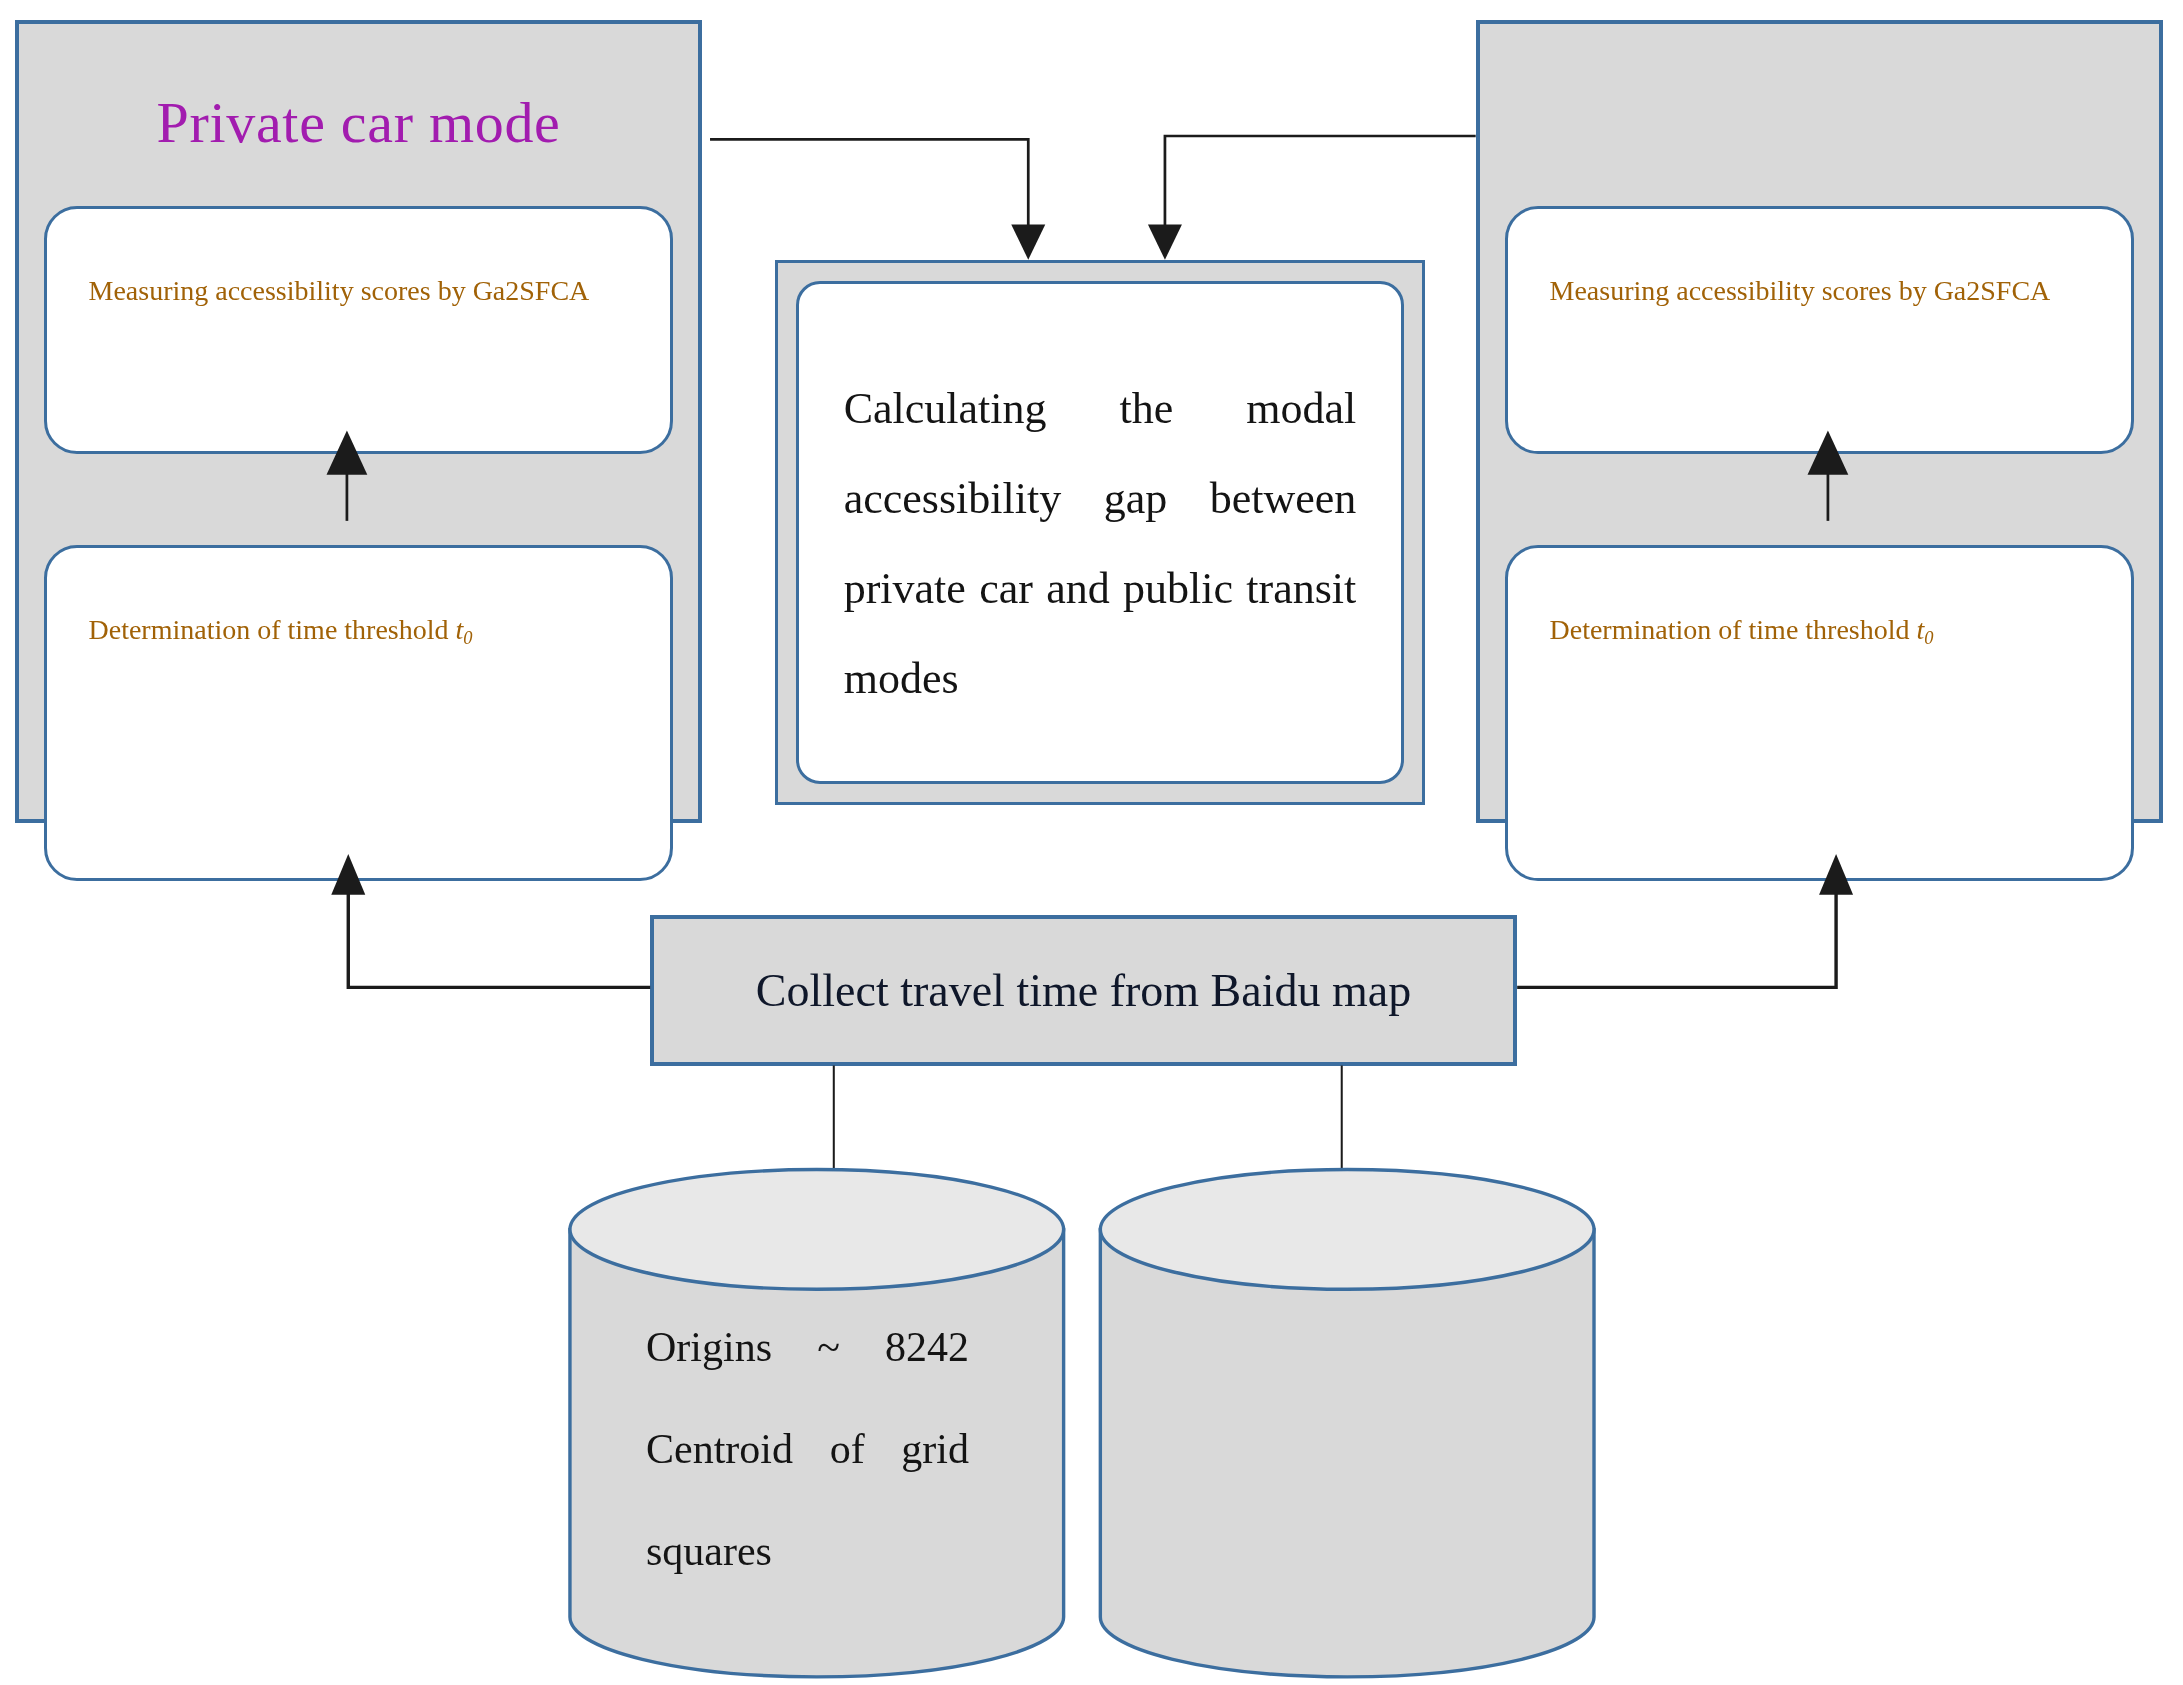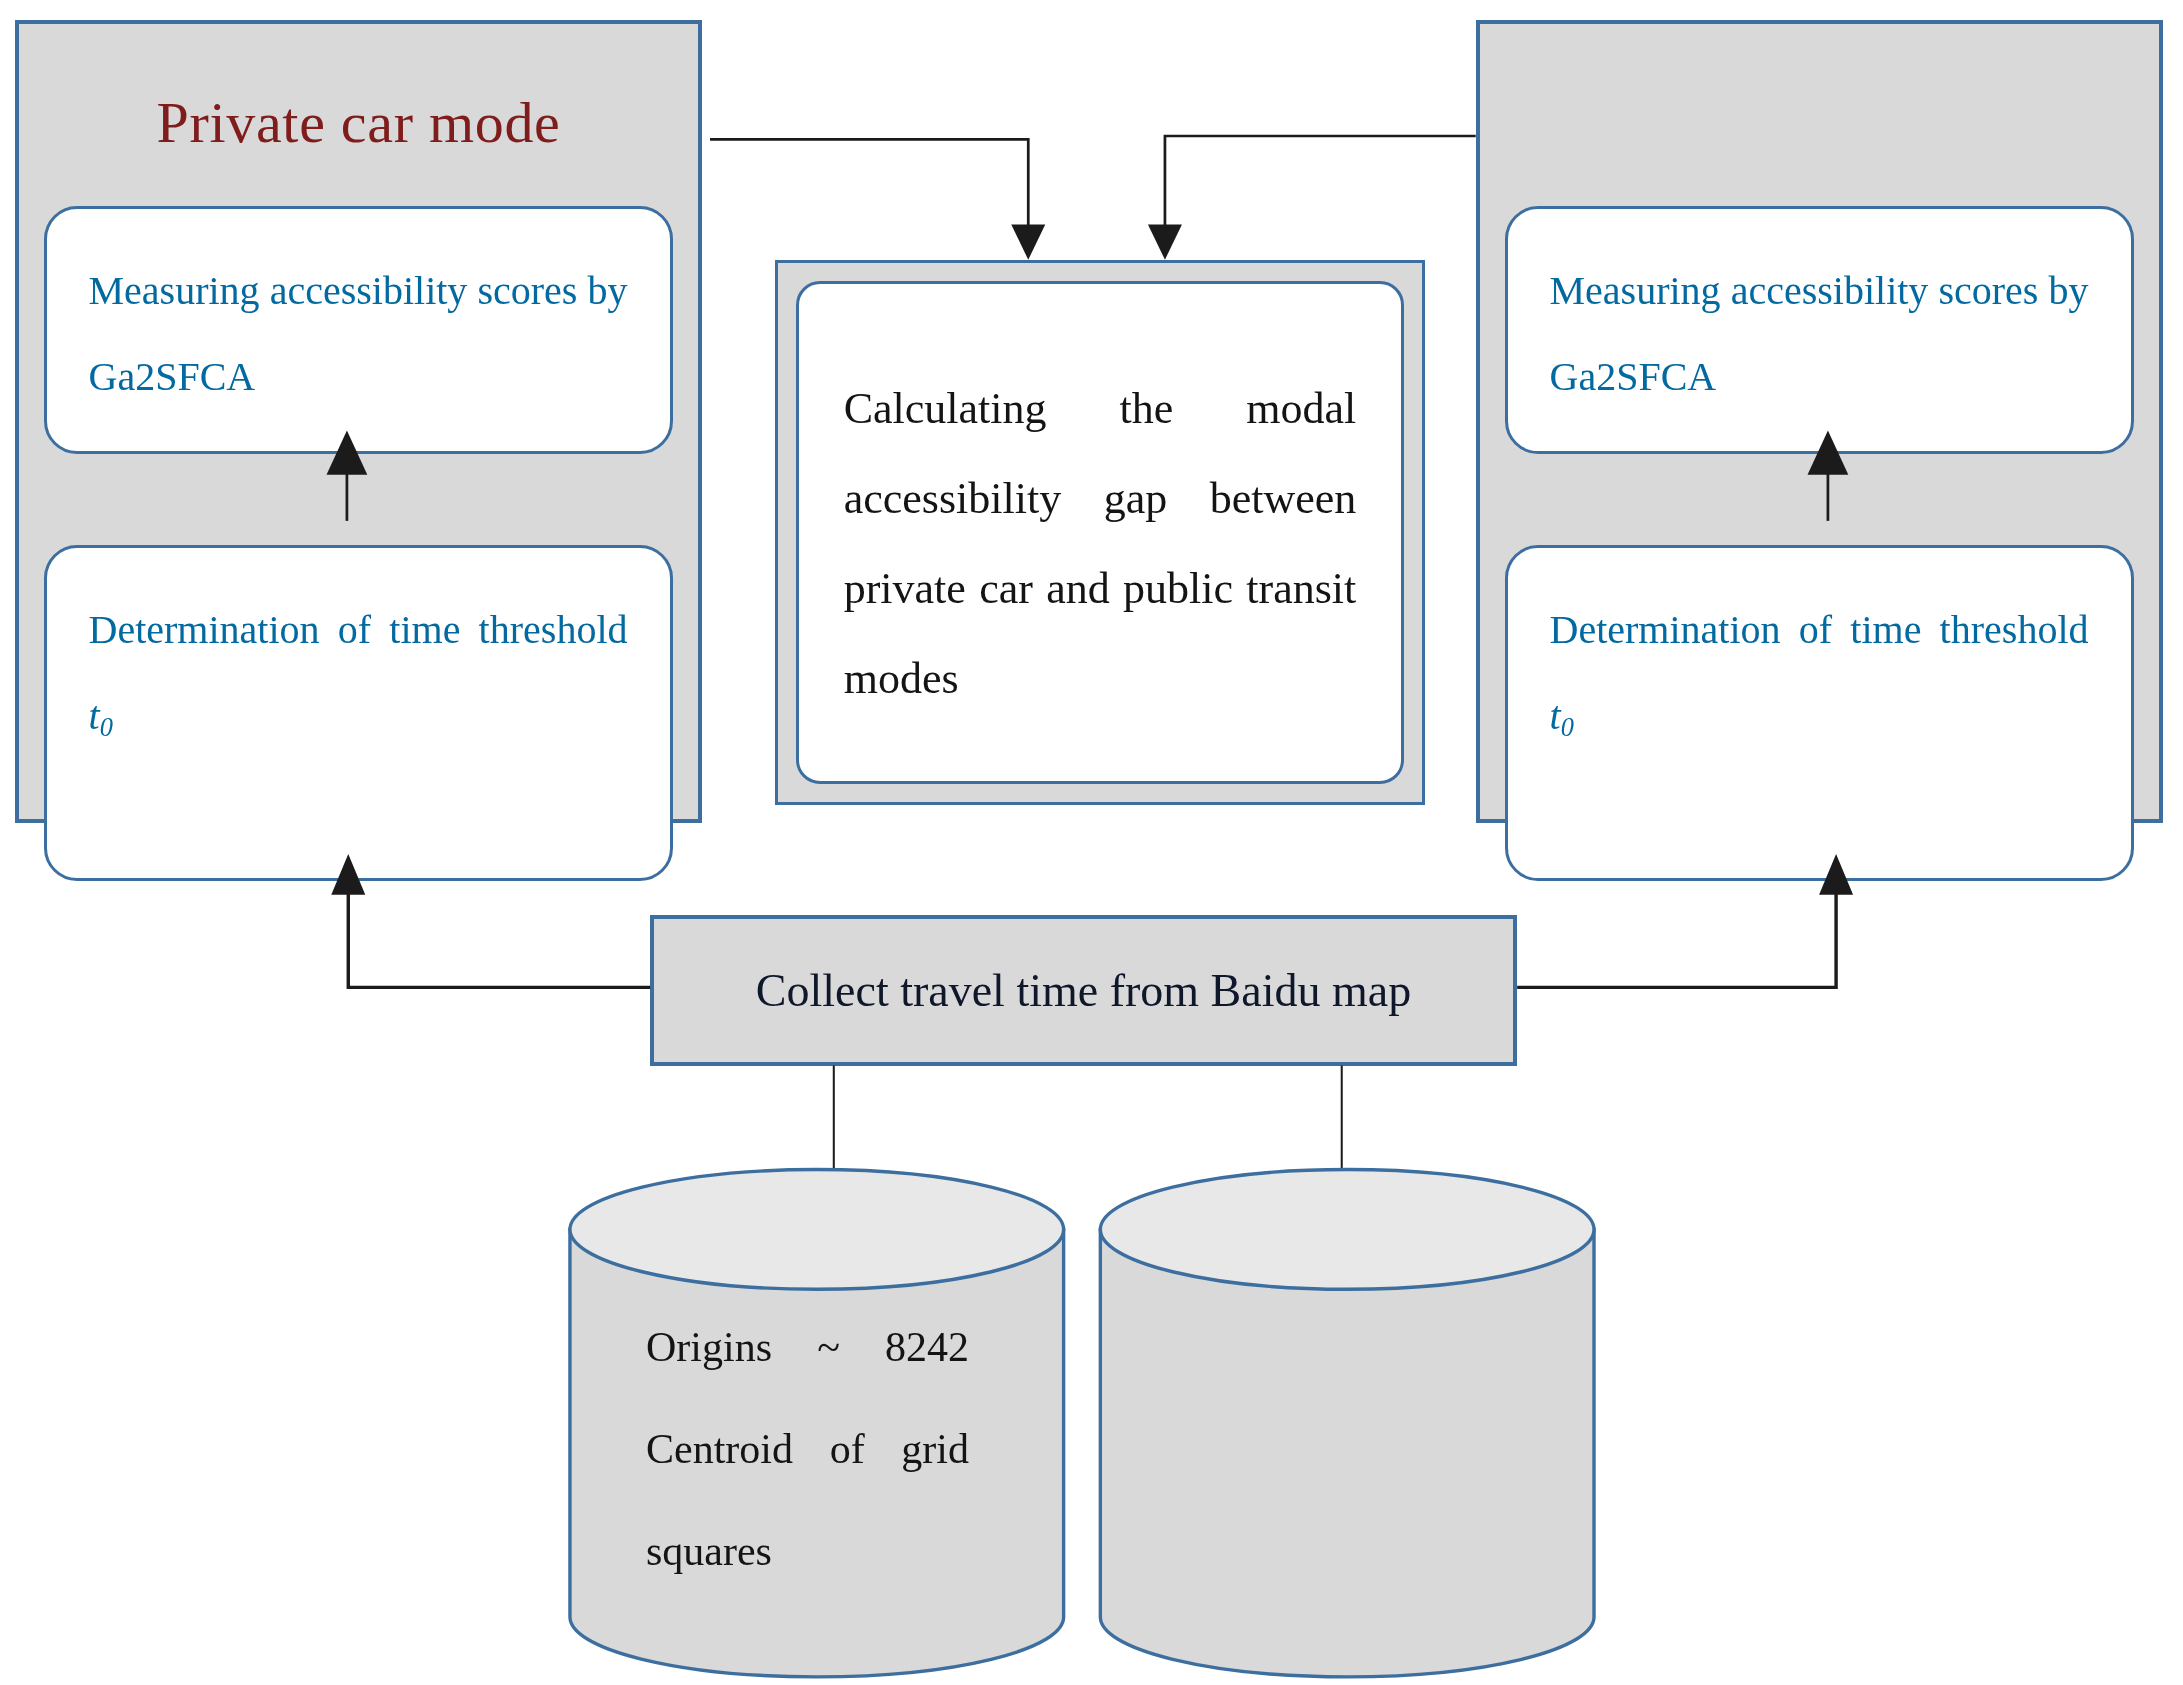--- a/index.html
+++ b/index.html
@@ -28,36 +28,36 @@
   .panel.right { left: 1476px; }
 
   .panel-title {
     position: absolute;
     top: 65px;
     left: 0;
     width: 100%;
     text-align: center;
     font-size: 58px;
     letter-spacing: 0.7px;
-    color: #7f1d1d;
+    color: #a21caf;
   }
 
   .white-box {
     position: absolute;
     left: 24.5px;
     width: 629px;
     background: #ffffff;
     border: 3.4px solid var(--border-blue);
     border-radius: 33px;
     box-sizing: border-box;
     padding: 39px 42px 27px 42px;
-    font-size: 40px;
+    font-size: 28px;
     line-height: 86px;
     text-align: justify;
-    color: #0369a1;
+    color: #a16207;
   }
   .white-box.measuring { top: 182px; height: 248px; }
   .white-box.threshold { top: 521px; height: 336px; }
 
   .white-box i { font-style: italic; }
   .white-box sub {
     font-size: 0.66em;
     font-style: italic;
     vertical-align: -0.25em;
     line-height: 0;

